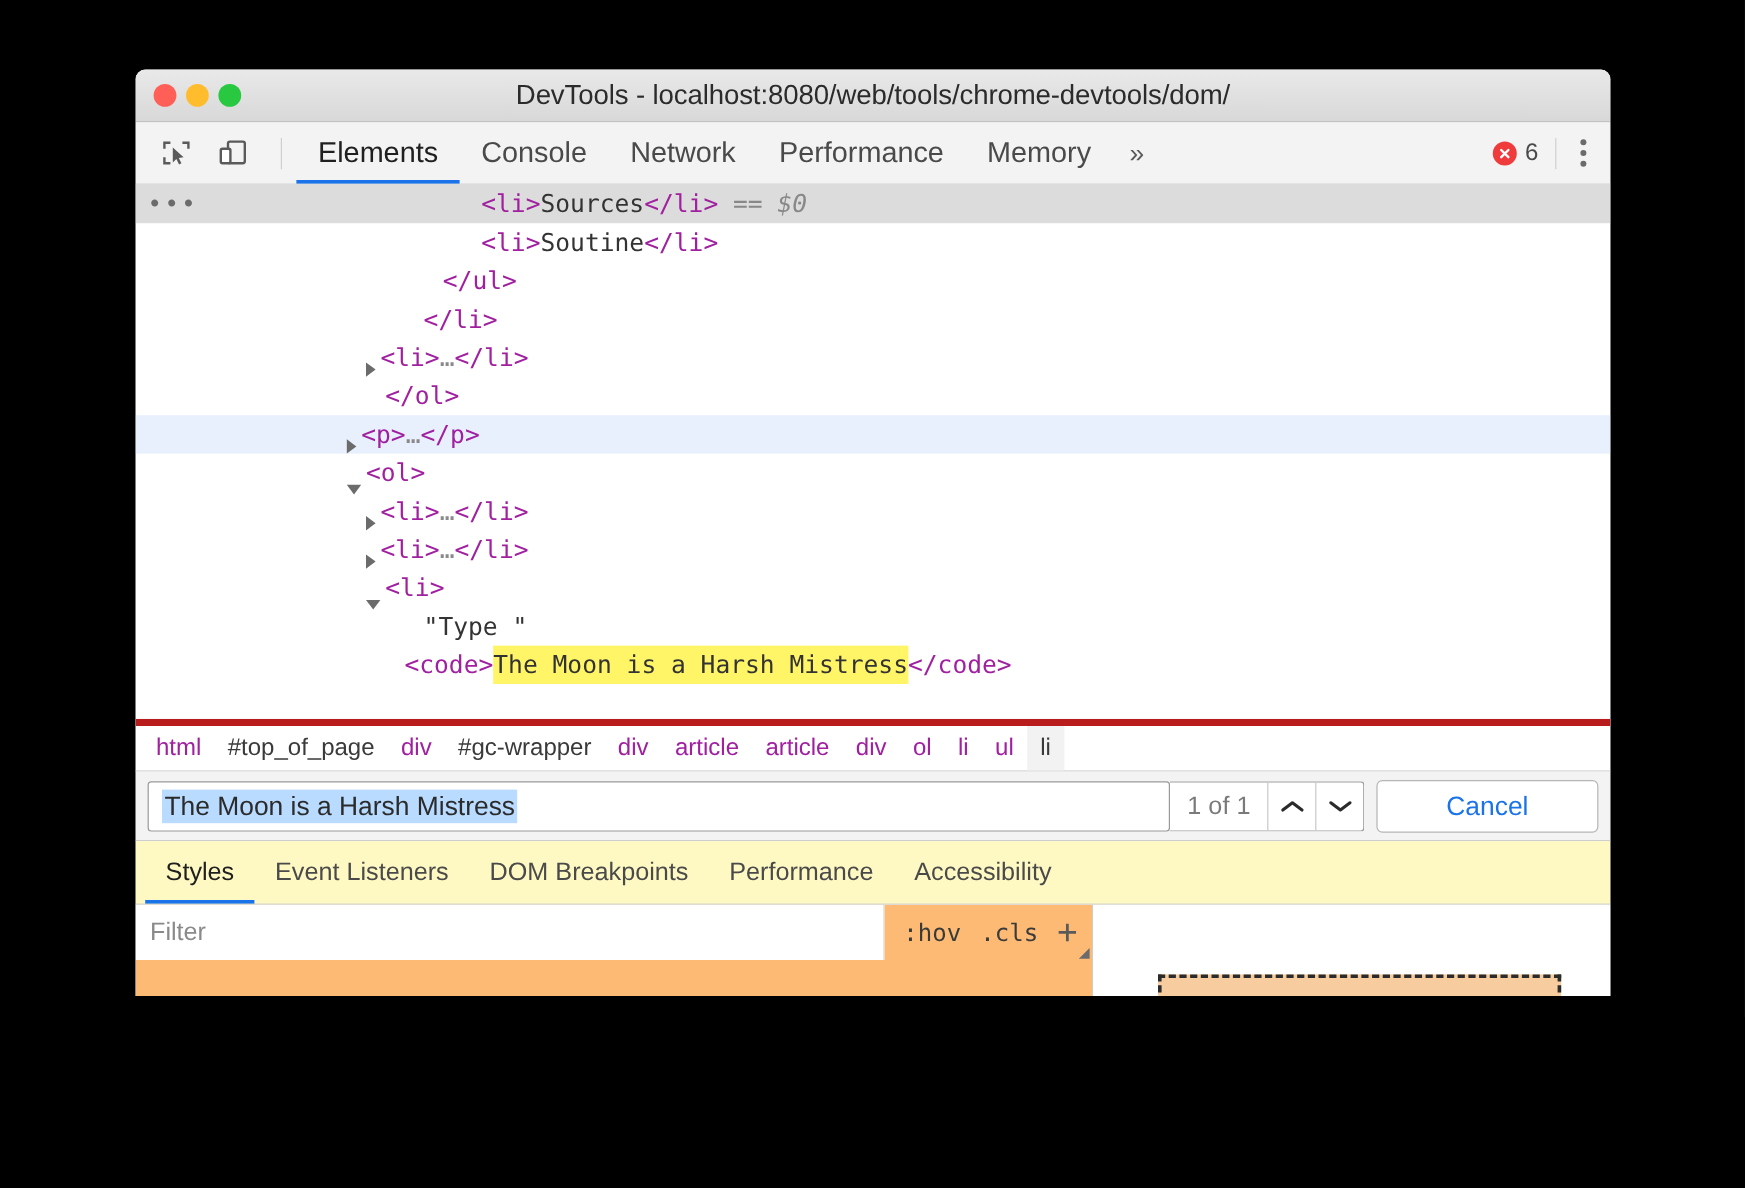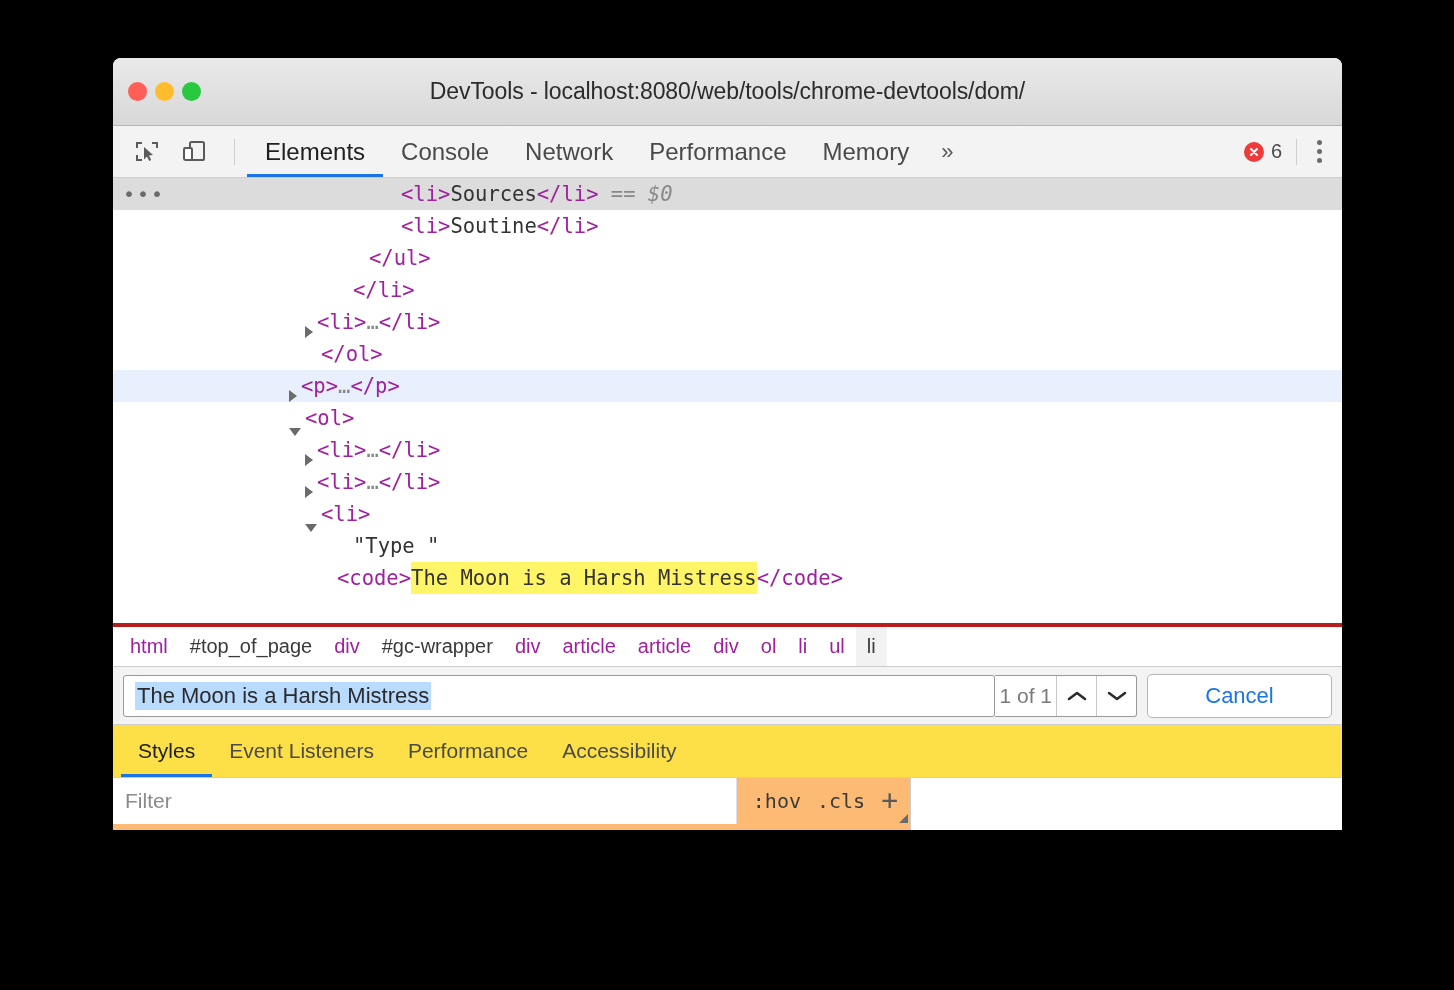--- a/index.html
+++ b/index.html
@@ -17,21 +17,21 @@
     width: 1229px; height: 772px;
     background: #ffffff;
     border-radius: 8px 8px 0 0;
     overflow: hidden;
     display: flex;
     flex-direction: column;
   }
 
   
   #titlebar {
-    height: 68px;
+    height: 44px;
     background: linear-gradient(to bottom, #e9e9e9 0%, #d8d8d8 100%);
     border-bottom: 1px solid #b5b5b5;
     position: relative;
     flex: 0 0 auto;
   }
   .traffic-lights {
     position: absolute;
     left: 15px; top: 0; bottom: 0;
     display: flex; align-items: center; gap: 8px;
   }
@@ -156,21 +156,21 @@
   .punc { color: #8a8a8a; }
   .sel0 { color: #888888; font-style: italic; }
   .strval { color: #333333; }
   .hl-match { background: #fff566; color: #333333; }
 
   
   #breadcrumb {
     flex: 0 0 auto;
     height: 44px;
     background: #ffffff;
-    border-top: 4px solid #b91c1c;
+    border-top: 6px solid #b91c1c;
     border-bottom: 1px solid #cdcdcd;
     display: flex; align-items: stretch;
     padding-left: 6px;
     font-size: 20px;
   }
   .crumb {
     display: flex; align-items: center;
     padding: 0 11px;
     color: #a020a0;
     font-family: "Liberation Sans", sans-serif;
@@ -208,21 +208,21 @@
     height: 42px;
     display: flex; align-items: stretch;
     border: 1px solid #9a9a9a;
     border-left: none;
     border-radius: 0 3px 3px 0;
     background: #ffffff;
     margin-left: -10px;
   }
   #match-count {
     display: flex; align-items: center;
-    padding: 0 4px;
+    padding: 0 14px;
     font-size: 21px; color: #7a7a7a;
     white-space: pre;
   }
   .nav-btn {
     width: 40px;
     display: flex; align-items: center; justify-content: center;
     border-left: 1px solid #c9c9c9;
   }
   #cancel-button {
     width: 185px; height: 44px;
@@ -231,21 +231,21 @@
     border-radius: 5px;
     display: flex; align-items: center; justify-content: center;
     font-size: 22px;
     color: #1a73e8;
   }
 
   
   #sidebar-tabs {
     flex: 0 0 auto;
     height: 53px;
-    background: #fde047;
+    background: #fef9c3;
     border-bottom: 1px solid #cdcdcd;
     display: flex; align-items: stretch;
     padding-left: 8px;
   }
   .side-tab {
     display: flex; align-items: center;
     padding: 0 17px;
     font-size: 21px; color: #4a4a4a;
     position: relative;
   }
@@ -434,20 +434,23 @@
   </div>
 
   <div id="sidebar-tabs">
     <div class="side-tab active">
         <span>Styles</span>
       </div>
     <div class="side-tab">
         <span>Event Listeners</span>
       </div>
     <div class="side-tab">
+        <span>DOM Breakpoints</span>
+      </div>
+    <div class="side-tab">
         <span>Performance</span>
       </div>
     <div class="side-tab">
         <span>Accessibility</span>
       </div>
   </div>
 
   <div id="styles-pane">
     <div id="styles-left">
       <div id="filter-row">

